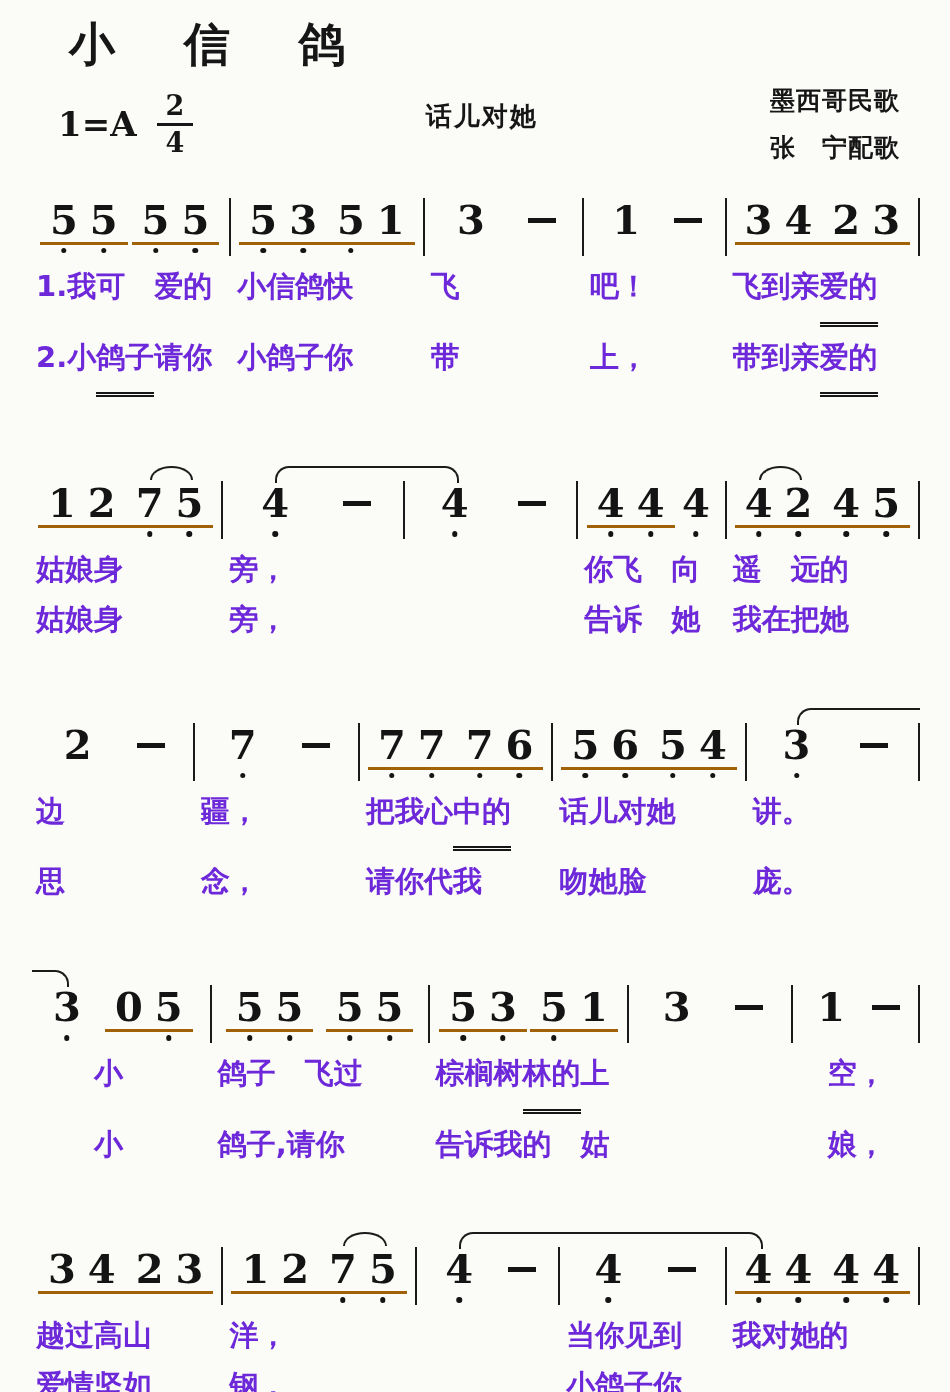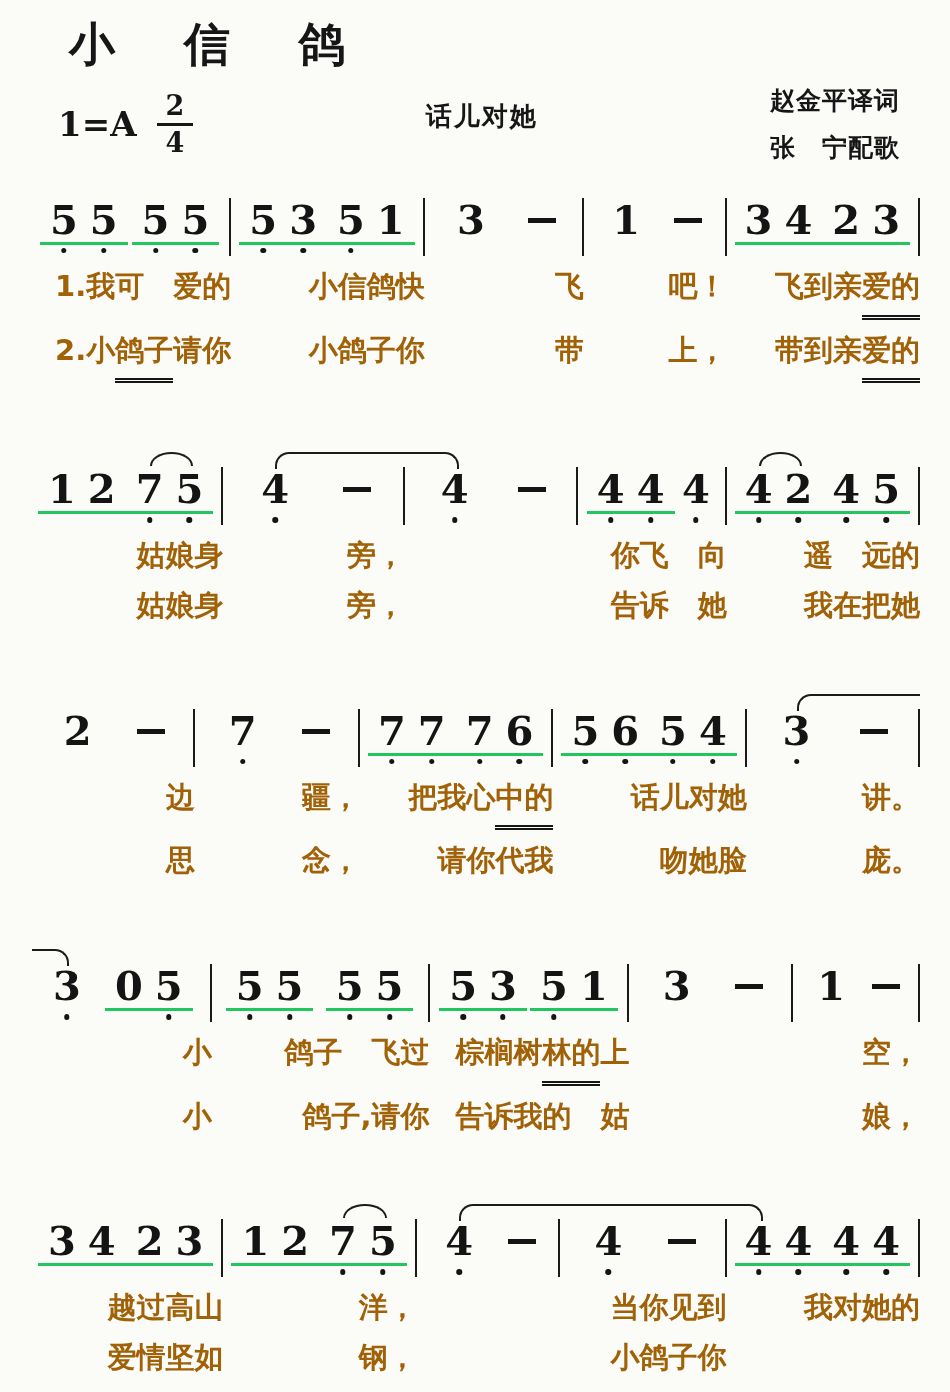--- a/index.html
+++ b/index.html
@@ -31,56 +31,56 @@
   .mcell{
     display:flex;justify-content:space-around;align-items:flex-start;
     border-right:2.5px solid #1a1a1a;
     height:56px;padding:2px 8px 0;overflow:visible;
   }
   .note{
     position:relative;display:inline-block;
     font:700 40px/1 "DejaVu Serif",serif;color:#141414;
     margin:0 6px;
   }
-  .grp{display:inline-block;border-bottom:3px solid #22c55e;padding:0 4px 2px;white-space:nowrap;}
+  .grp{display:inline-block;border-bottom:3px solid #a16207;padding:0 4px 2px;white-space:nowrap;}
   .note.od::after{
     content:"";position:absolute;left:50%;transform:translateX(-50%);
     top:calc(100% + 8px);width:5.5px;height:5.5px;border-radius:50%;background:#141414;
   }
   .dash{display:inline-block;width:28px;height:5px;background:#141414;margin-top:18px;}
   .arc{position:absolute;height:15px;border:2.5px solid #1b1b1b;border-bottom:none;border-radius:14px 14px 0 0;}
   .arc.round{height:12px;border-radius:50% 50% 0 0 / 100% 100% 0 0;}
   .arc.openL{border-left:none;border-radius:0 14px 0 0;}
   .arc.openR{border-right:none;border-radius:14px 0 0 0;}
 
   .lcell{
-    font:700 29px/1.3 "DejaVu Sans",sans-serif;color:#a16207;
-    white-space:nowrap;padding:12px 0 0 6px;overflow:visible;text-align:right;
+    font:700 29px/1.3 "DejaVu Sans",sans-serif;color:#6d28d9;
+    white-space:nowrap;padding:12px 0 0 6px;overflow:visible;
   }
   .lyr{display:inline-block;}
-  .lyr.dbl{border-bottom:5px double #161616;padding-bottom:9px;}
+  .lyr.dbl{border-bottom:5px double #161616;padding-bottom:16px;}
 </style>
 </head>
 <body>
 
 <div class="page">
 
   <div class="title">小信鸽</div>
 
   <div class="meta">
     <div class="keytime">
       <span>1=A</span>
       <span class="ts">
         <span class="ts-num">2</span>
         <span class="ts-den">4</span>
       </span>
     </div>
     <div class="origin">话儿对她</div>
     <div class="credits">
-      <div>赵金平译词</div>
+      <div>墨西哥民歌</div>
       <div>张　宁配歌</div>
     </div>
   </div>
 
   <div id="score">
       <div class="sys" style="grid-template-columns: 24fr 21fr 19fr 17fr 17fr;">
         <div class="mcell">
           <span class="grp"><span class="note od">5</span><span class="note od">5</span></span>
           <span class="grp"><span class="note od">5</span><span class="note od">5</span></span>
         </div>

